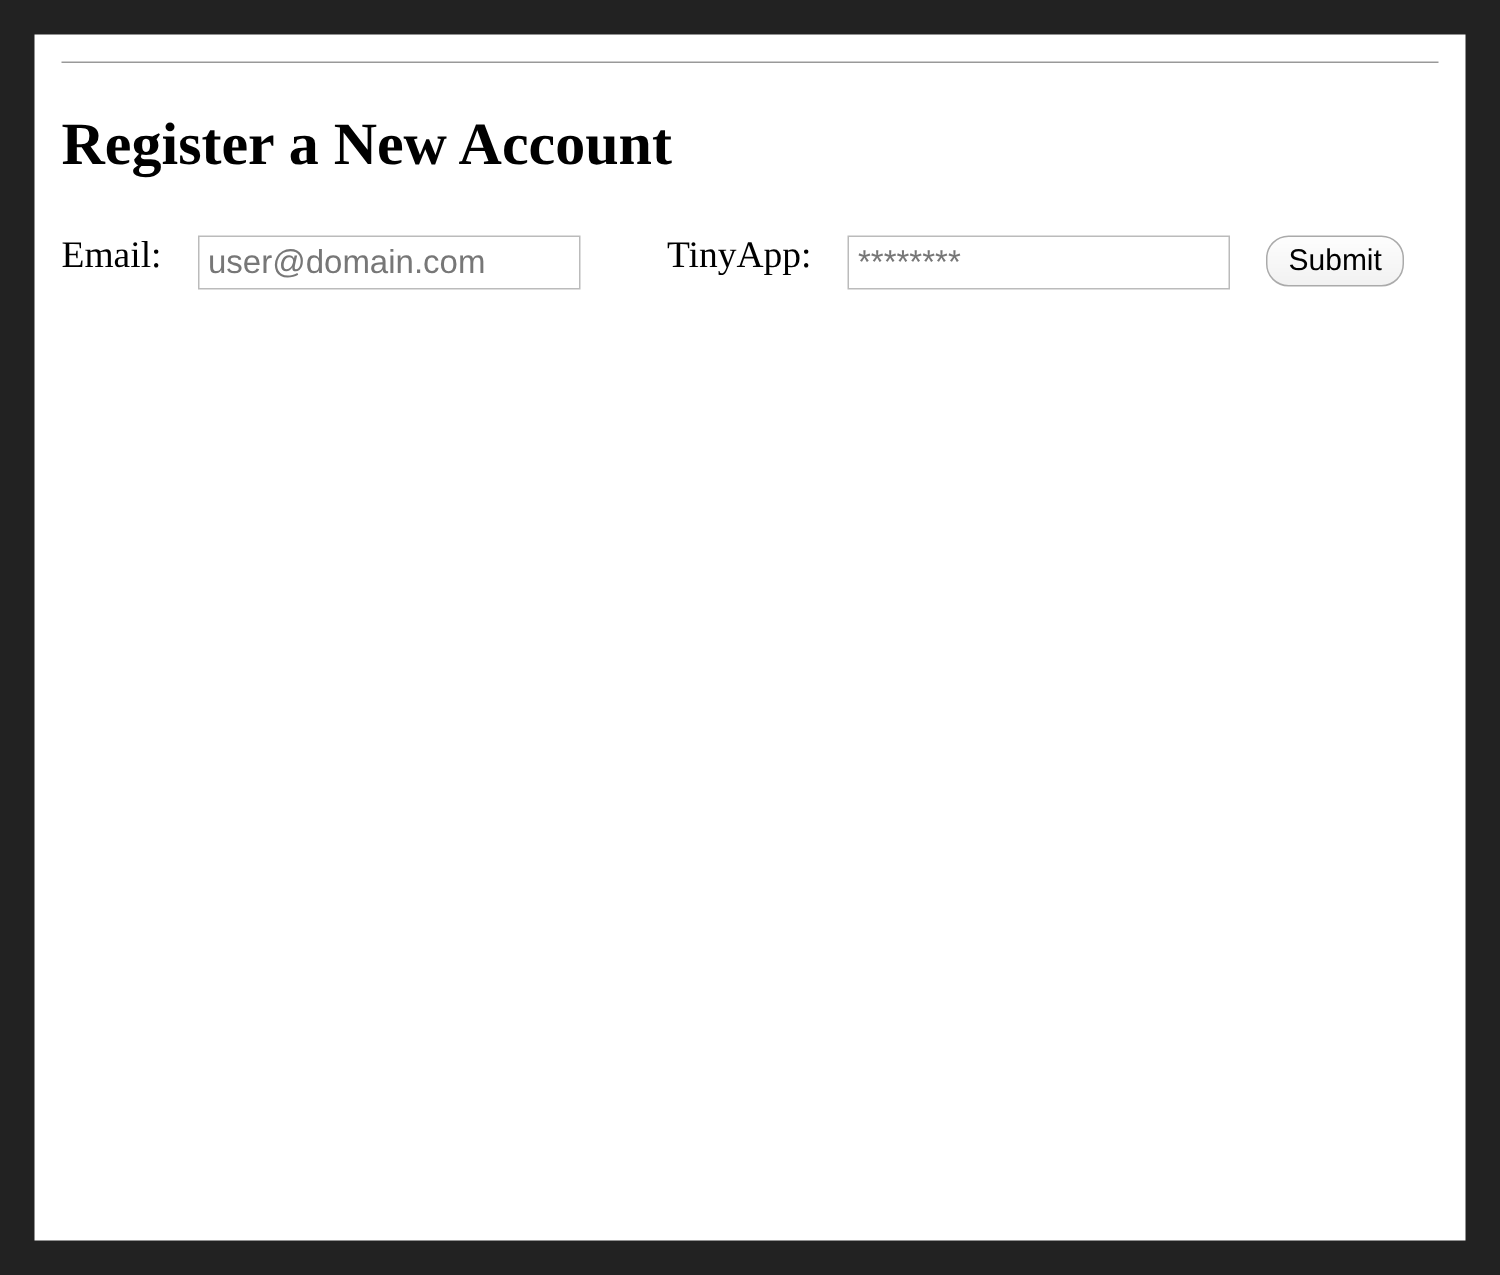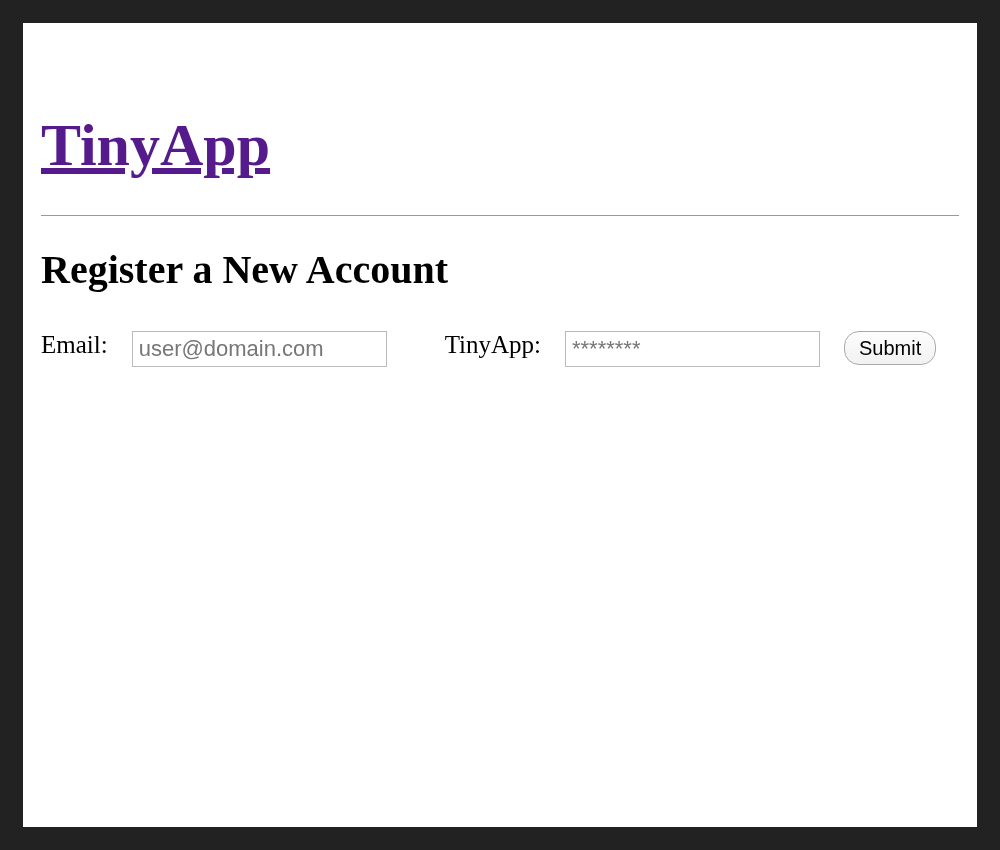--- a/index.html
+++ b/index.html
@@ -97,23 +97,20 @@
       background: linear-gradient(#fdfdfd, #f1f1f1);
       cursor: pointer;
     }
   </style>
 </head>
 <body>
 
 <div class="outer-frame">
   <div class="page">
 
-    <h1 class="title">
-      <a href="#">TinyApp</a>
-    </h1>
 
 
 
     <hr class="divider">
 
     <h2 class="section-heading">Register a New Account</h2>
 
     <form class="form-row">
       <label>Email:</label>
       <input type="text" placeholder="user@domain.com" style="">

